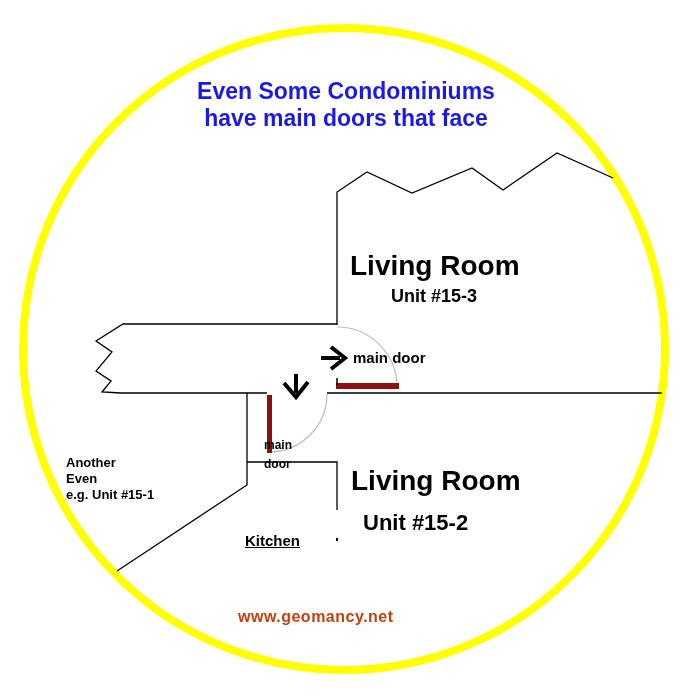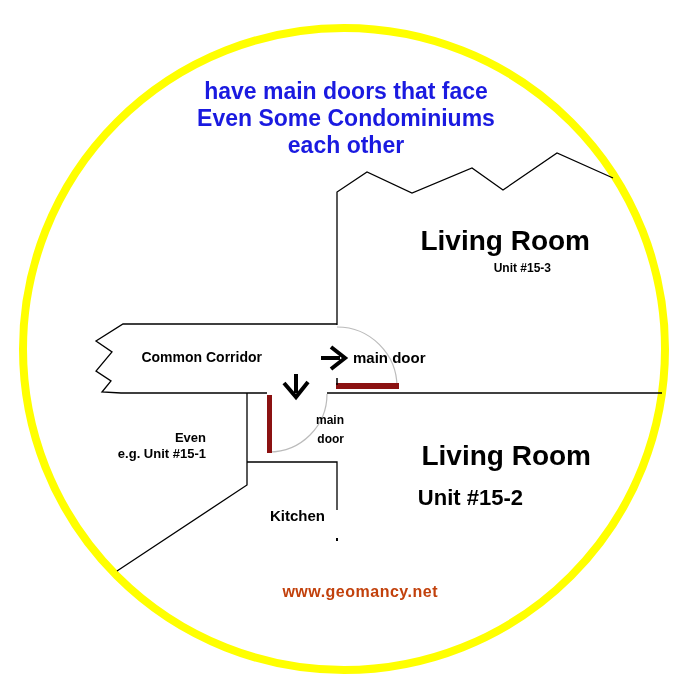--- a/index.html
+++ b/index.html
@@ -1,29 +1,29 @@
 <!DOCTYPE html>
 <html><head>
 <meta charset="utf-8">
 <style>
   html,body{margin:0;padding:0;background:#ffffff;}
   body{width:686px;height:700px;position:relative;overflow:hidden;
        font-family:"Liberation Sans",sans-serif;font-weight:bold;color:#000;}
   #stage{position:absolute;inset:0;width:686px;height:700px;}
   svg{position:absolute;left:0;top:0;}
   .label{position:absolute;white-space:nowrap;text-align:right;}
-  .center{text-align:right;}
+  .center{text-align:left;margin-top:25px;}
   #title{left:146px;top:78px;width:400px;font-size:23px;line-height:27px;color:#1A1AE0;text-align:center;}
   #lr3{left:350px;top:227px;width:240px;font-size:28px;line-height:1;}
-  #unit3{left:391px;top:262px;width:160px;font-size:12px;line-height:1;}
+  #unit3{left:391px;top:262px;width:160px;font-size:18px;line-height:1;}
   #corridor{left:122px;top:350px;width:140px;font-size:14px;line-height:1;}
   #maindoor-top{left:353px;top:350px;font-size:15px;line-height:1;}
   #maindoor-bottom{left:264px;top:411px;width:80px;font-size:12px;line-height:19px;}
   #another{left:66px;top:430px;width:140px;font-size:13px;line-height:16px;}
-  #kitchen{left:245px;top:508px;width:80px;font-size:15px;line-height:1;}
+  #kitchen{left:245px;top:508px;width:80px;font-size:15px;line-height:1;text-decoration:underline;}
   #lr2{left:351px;top:442px;width:240px;font-size:28px;line-height:1;}
   #unit2{left:363px;top:487px;width:160px;font-size:22px;line-height:1;}
   #watermark{left:238px;top:583px;width:200px;font-size:16px;color:#c2410c;letter-spacing:0.5px;}
 </style>
 </head>
 <body>
 
 <div id="stage">
 
   <svg width="686" height="700" viewBox="0 0 686 700">
@@ -53,38 +53,37 @@
       <polyline points="331,347 345,358 331,369"></polyline>
     </g>
 
     <g stroke="#000" stroke-width="4" fill="none">
       <line x1="296" y1="374" x2="296" y2="393"></line>
       <polyline points="284,383 296,397 308,382"></polyline>
     </g>
   </svg>
 
   <div id="title" class="label">
+    <div>Even Some Condominiums</div>
     <div>have main doors that face</div>
-    <div>Even Some Condominiums</div>
-    <div>each other</div>
   </div>
 
   <div id="lr3" class="label center">Living Room</div>
   <div id="unit3" class="label center">Unit #15-3</div>
 
-  <div id="corridor" class="label center">Common Corridor</div>
 
   <div id="maindoor-top" class="label">main door</div>
 
   <div id="maindoor-bottom" class="label center">
     <div>main</div>
     <div>door</div>
   </div>
 
   <div id="another" class="label center">
+    <div>Another</div>
     <div>Even</div>
     <div>e.g. Unit #15-1</div>
   </div>
 
   <div id="kitchen" class="label center">Kitchen</div>
 
   <div id="lr2" class="label center">Living Room</div>
   <div id="unit2" class="label center">Unit #15-2</div>
 
   <div id="watermark" class="label center">www.geomancy.net</div>

